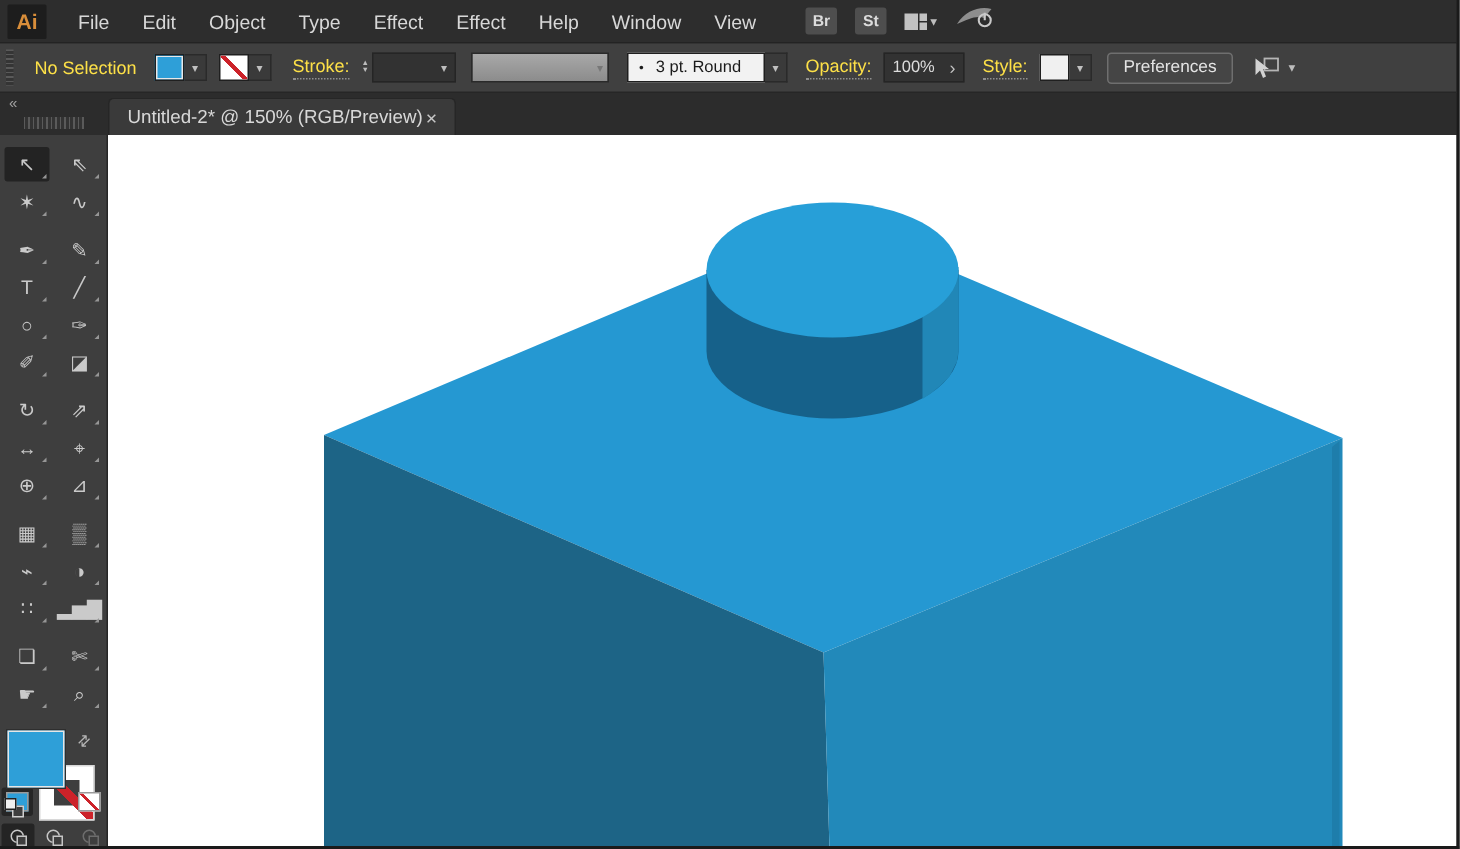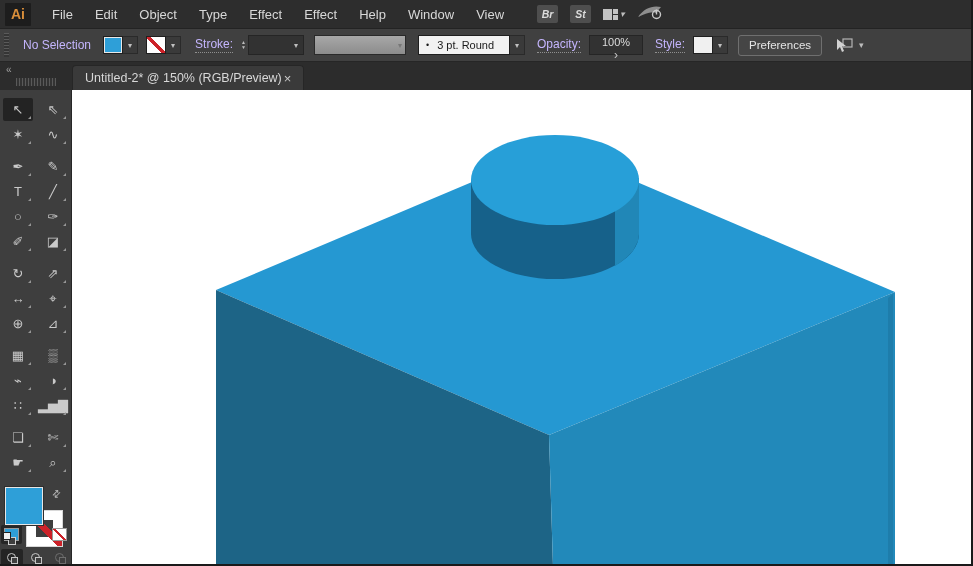--- a/index.html
+++ b/index.html
@@ -9,34 +9,34 @@
     background:#2d2d2d; font-family:"Liberation Sans", sans-serif;
     border-right:2px solid #1a1a1a; border-bottom:2px solid #1a1a1a;
     user-select:none;
   }
   
   .menubar { height:29px; display:flex; align-items:center; background:#2d2d2d; border-bottom:1px solid #232323; }
   .ai-logo { width:26px; height:23px; margin-left:5px; background:#1d1d1d; color:#d98e3a;
     font-weight:bold; font-size:14px; display:flex; align-items:center; justify-content:center; border-radius:1px;}
   .menu-items { display:flex; margin-left:10px;align-items:flex-end; }
   .menu-item { color:#d8d8d8; font-size:13px; padding:5px 11px; cursor:default; }
-  .menu-right { display:flex; align-items:center; margin-left:22px; gap:12px;font-style:italic; }
+  .menu-right { display:flex; align-items:center; margin-left:22px; gap:12px; }
   .badge { width:21px; height:18px; background:#4e4e4e; border-radius:2px; color:#dcdcdc;
     font-size:10.5px; font-weight:bold; display:flex; align-items:center; justify-content:center; }
   .arrange-icon { display:flex; gap:1px; }
   .arrange-icon .big { width:9px; height:11px; background:#c2c2c2; }
   .arrange-icon .col { display:flex; flex-direction:column; gap:1px; }
   .arrange-icon .col span { width:5px; height:5px; background:#c2c2c2; display:block;}
   .chev { color:#bdbdbd; font-size:9px; margin-left:2px; }
   
   .controlbar { height:33px; background:#404040; border-bottom:1px solid #262626;
     display:flex; align-items:center; padding-left:4px; white-space:nowrap; }
   .grip-v { width:5px; height:24px; margin-right:8px;
     background:repeating-linear-gradient(to bottom,#5a5a5a 0 1px,#353535 1px 3px); }
-  .ctl-label { color:#c4b5fd; font-size:12px; }
+  .ctl-label { color:#fde047; font-size:12px; }
   .ctl-label.link { border-bottom:1px dotted #8f8f8f; padding-bottom:1px;text-align:right; }
   .swatch-combo { display:flex; align-items:center; margin-left:12px; }
   .swatch { width:20px; height:18px; border:1px solid #1f1f1f; }
   .swatch.fill-blue { box-shadow:inset 0 0 0 1px #e8e8e8; }
   .swatch.none { background:#fff; position:relative; overflow:hidden; }
   .red-slash { position:absolute; inset:0;
     background:linear-gradient(45deg, transparent 44%, #cc2229 44%, #cc2229 56%, transparent 56%); }
   .combo-chev { width:15px; height:18px; display:flex; align-items:center; justify-content:center;
     color:#c0c0c0; font-size:8px; background:#3a3a3a; border:1px solid #2a2a2a; border-left:none; }
   .spinner { display:flex; flex-direction:column; margin:0 2px 0 8px; color:#bdbdbd; font-size:5px; line-height:5px; }
@@ -44,21 +44,21 @@
     display:flex; align-items:center; padding:0 5px; }
   .sel-weight { width:56px; justify-content:flex-end; }
   .sel-weight .chev { font-size:8px; margin-left:6px;}
   .profile { width:92px; height:20px; margin-left:10px; background:linear-gradient(#a8a8a8,#8c8c8c);
     border:1px solid #2a2a2a; display:flex; align-items:center; justify-content:flex-end; }
   .profile .chev { font-size:8px; color:#6f6f6f; margin-right:3px; opacity:.8; }
   .brush-combo { display:flex; align-items:center; margin-left:12px; }
   .brush-field { width:92px; height:20px; background:#f2f2f2; border:1px solid #1f1f1f; color:#1b1b1b;
     font-size:11px; display:flex; align-items:center; }
   .brush-field .dot { margin:0 8px 0 7px; font-size:9px; }
-  .opacity-field { width:54px; margin-left:8px; justify-content:space-between;flex-direction:column; }
+  .opacity-field { width:54px; margin-left:8px; justify-content:space-between; }
   .opacity-field .next { color:#c5c5c5; font-size:12px; }
   .btn { height:21px; margin-left:10px; padding:0 10px; background:#454545; border:1px solid #6f6f6f;
     border-radius:3px; color:#e4e4e4; font-size:11.5px; display:flex; align-items:center; }
   .ws-icon { margin-left:12px; display:flex; align-items:center; gap:3px; }
   .gap8 { margin-left:8px; } .gap12 { margin-left:12px; } .gap14 { margin-left:14px; }
   
   .tabstrip { height:28px; background:#2c2c2c; display:flex; align-items:flex-end; }
   .panel-head { width:72px; height:28px; position:relative; }
   .collapse { position:absolute; left:6px; top:2px; color:#9f9f9f; font-size:10px; letter-spacing:-1px;}
   .grip-h { position:absolute; left:16px; bottom:4px; width:40px; height:8px;

